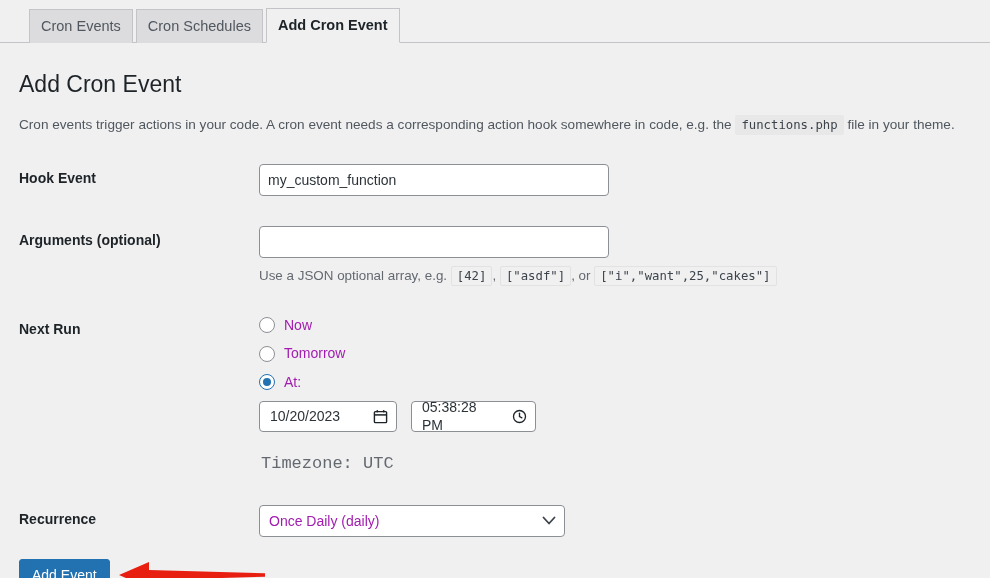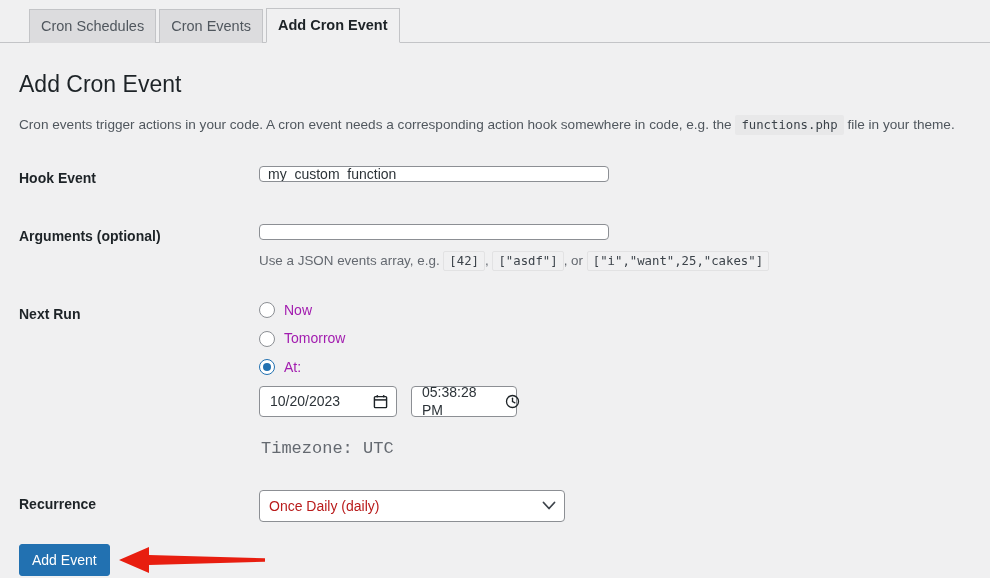--- a/index.html
+++ b/index.html
@@ -102,21 +102,21 @@
   }
   table.form-table td {
     vertical-align: top;
     padding: 15px 10px;
     line-height: 1.3;
   }
 
   input.regular-text {
     box-sizing: border-box;
     width: 350px;
-    height: 16px;
+    height: 32px;
     padding: 0 8px;
     font-size: 14px;
     font-family: "Liberation Sans", sans-serif;
     color: #2c3338;
     border: 1px solid #8c8f94;
     border-radius: 4px;
     background: #fff;
     box-shadow: 0 0 0 transparent;
   }
   p.hint {
@@ -174,21 +174,21 @@
     border-radius: 4px;
     background: #fff;
     display: flex;
     align-items: center;
     justify-content: space-between;
     padding: 0 8px 0 10px;
     font-size: 14px;
     color: #2c3338;
   }
   .dt-field.date { width: 138px; margin-right: 14px; }
-  .dt-field.time { width: 106px; gap: 20px; }
+  .dt-field.time { width: 125px; gap: 20px; }
   .dt-icon {
     width: 15px;
     height: 15px;
     flex: none;
     margin-left: 8px;
     display: block;
   }
   p.timezone {
     font-size: 17px;
     color: #646970;
@@ -202,21 +202,21 @@
     width: 306px;
     height: 32px;
   }
   select.recurrence {
     box-sizing: border-box;
     width: 100%;
     height: 32px;
     padding: 0 30px 0 9px;
     font-size: 14px;
     font-family: "Liberation Sans", sans-serif;
-    color: #b91c1c;
+    color: #a21caf;
     border: 1px solid #8c8f94;
     border-radius: 4px;
     background: #fff;
     -webkit-appearance: none;
     -moz-appearance: none;
     appearance: none;
     line-height: 30px;
   }
   .select-chevron {
     position: absolute;
@@ -247,22 +247,22 @@
     position: absolute;
     left: 98px;
     top: 6px;
     pointer-events: none;
   }
 </style>
 </head>
 <body>
 
 <div class="tab-bar">
+  <div class="tab">Cron Events</div>
   <div class="tab">Cron Schedules</div>
-  <div class="tab">Cron Events</div>
   <div class="tab active">Add Cron Event</div>
 </div>
 
 <div class="wrap">
 
   <h1 class="page-title">Add Cron Event</h1>
 
   <p class="description">
     <span>Cron events trigger actions in your code. A cron event needs a corresponding action hook somewhere in code, e.g. the</span>
     <code>functions.php</code>
@@ -277,21 +277,21 @@
         <td>
           <input class="regular-text" type="text" value="my_custom_function" style="">
         </td>
       </tr>
 
       <tr>
         <th>Arguments (optional)</th>
         <td>
           <input class="regular-text" type="text" value="" style="">
           <p class="hint">
-            <span>Use a JSON events array, e.g.</span>
+            <span>Use a JSON optional array, e.g.</span>
             <code>[42]</code><span>,</span>
             <code>["asdf"]</code><span>, or</span>
             <code>["i","want",25,"cakes"]</code>
           </p>
         </td>
       </tr>
 
       <tr>
         <th>Next Run</th>
         <td>

